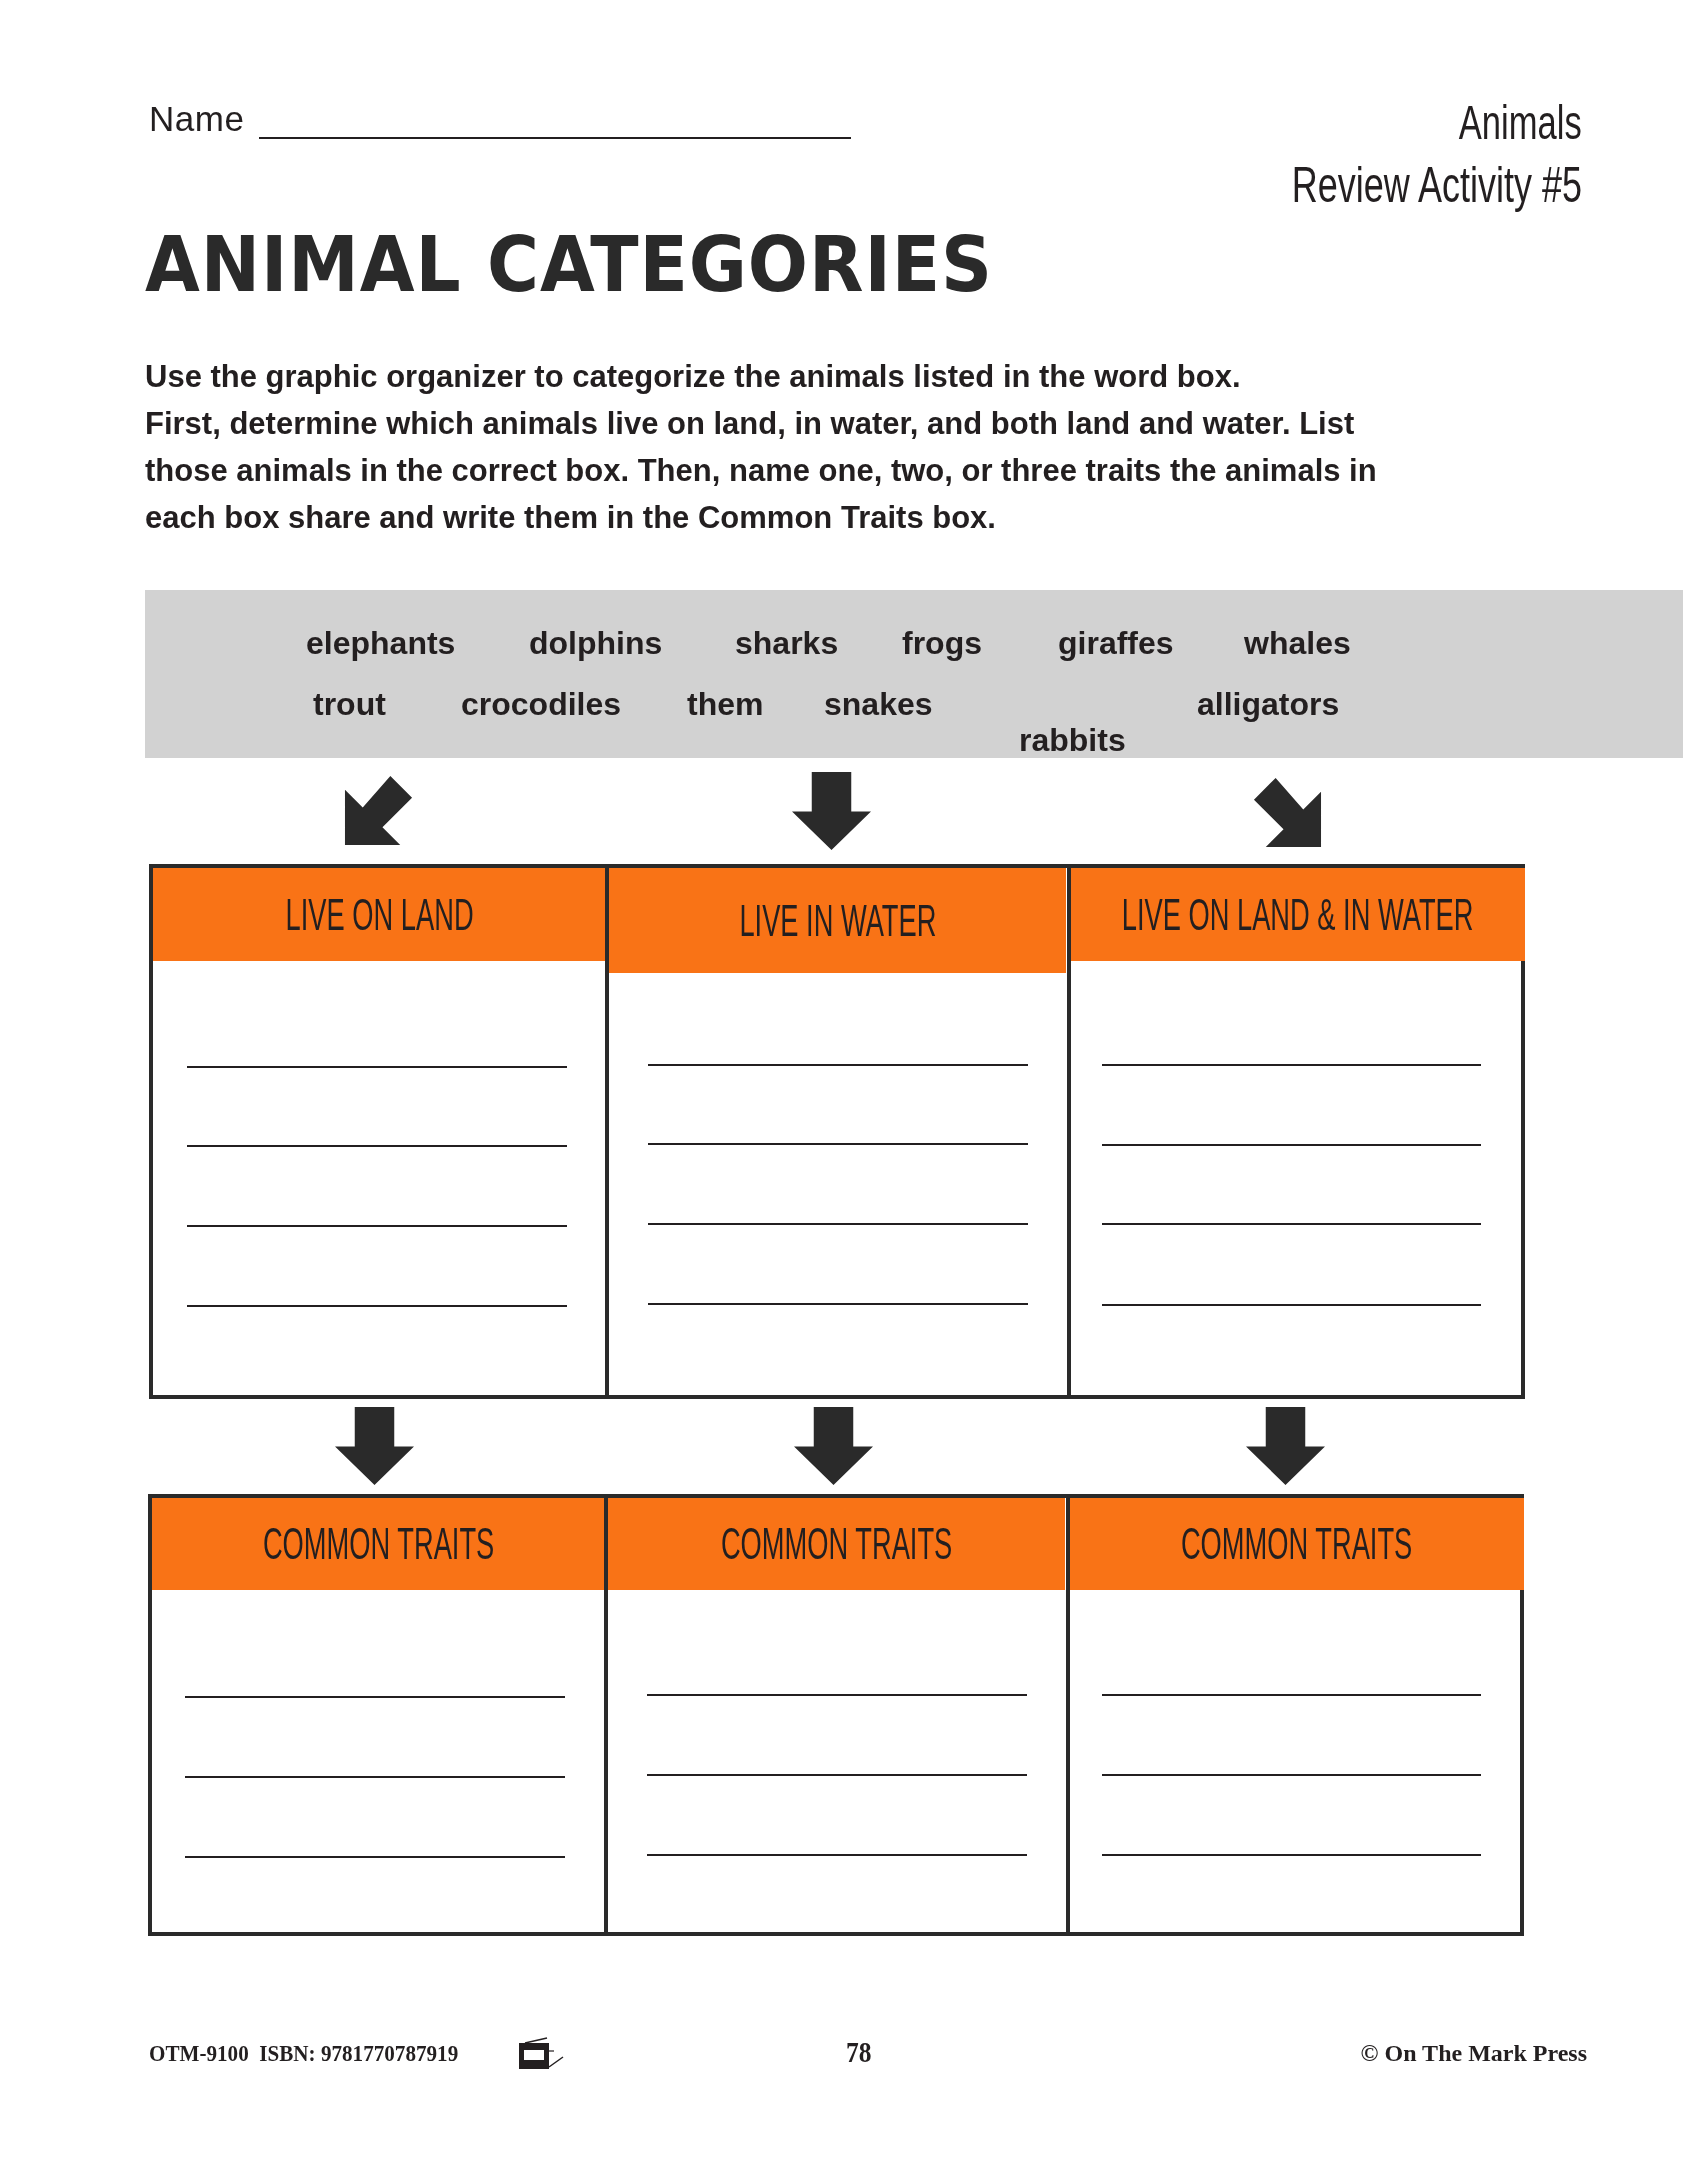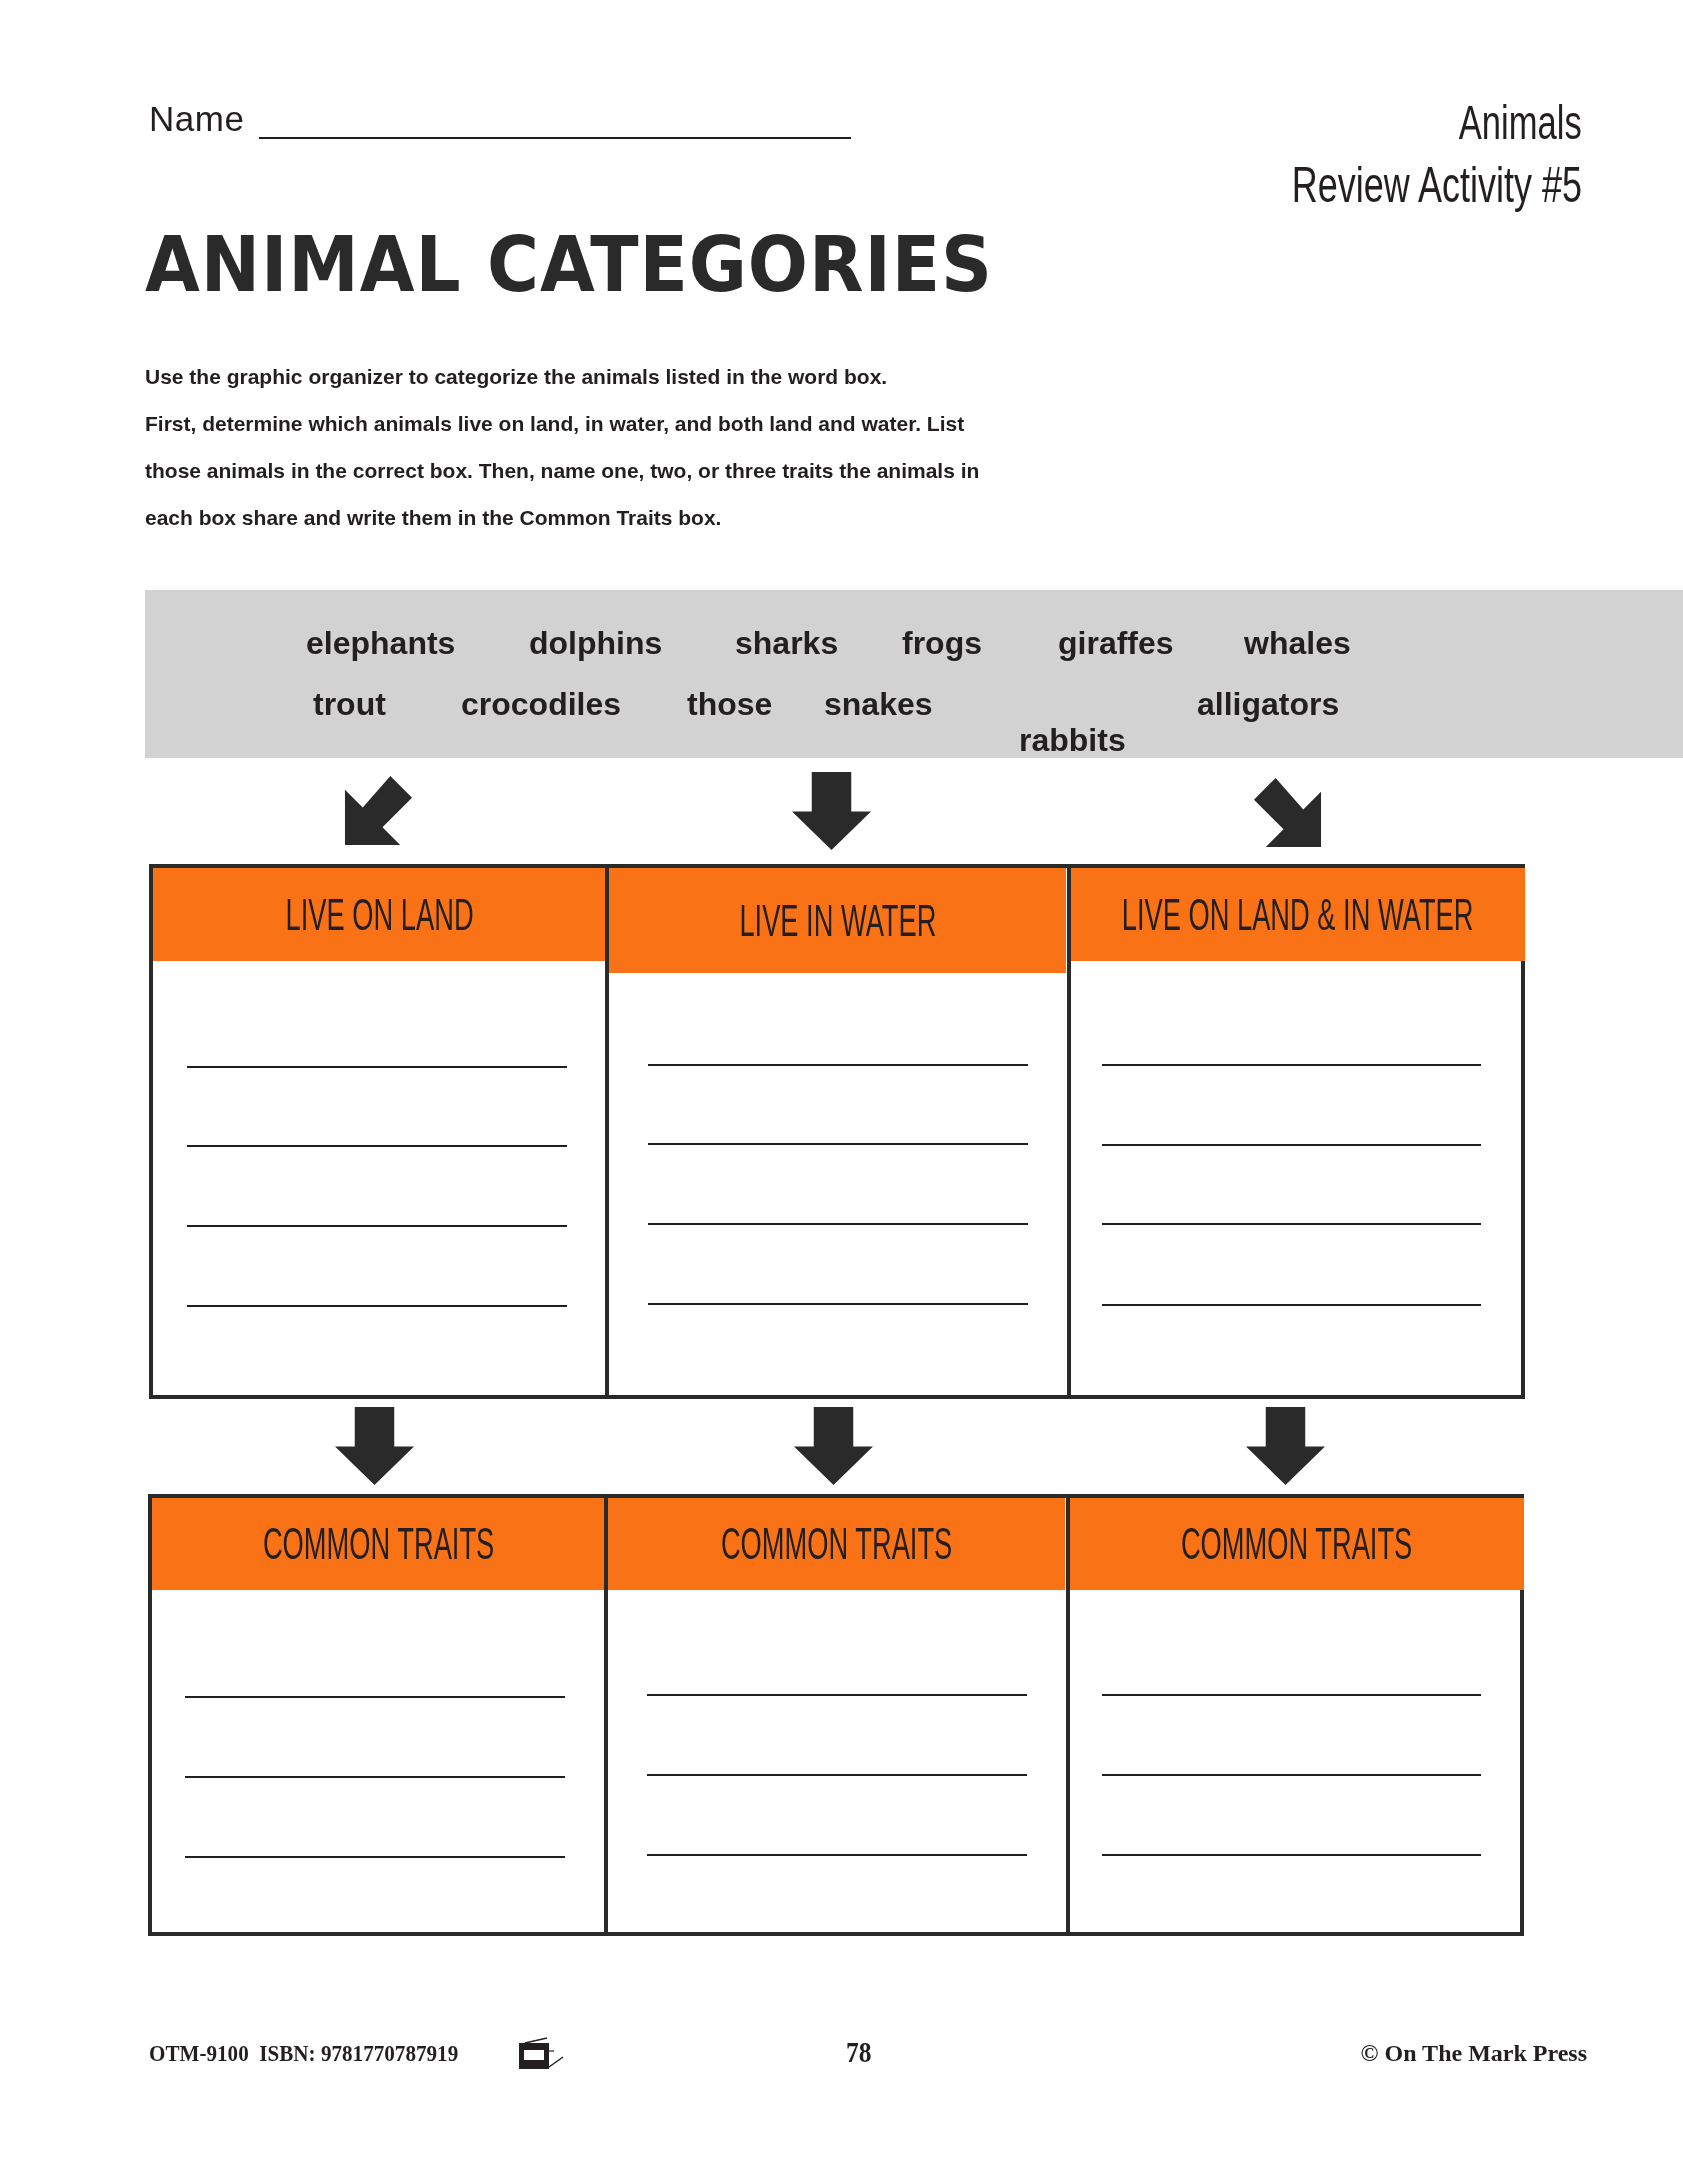--- a/index.html
+++ b/index.html
@@ -7,21 +7,21 @@
   .abs { position: absolute; }
 
   .name-label { left: 149px; top: 99px; font-size: 35px; font-family: "Liberation Sans", sans-serif; letter-spacing: 0.5px; }
   .name-line { left: 259px; top: 137px; width: 592px; height: 0; border-bottom: 2px solid #231f20; }
 
   .unit-title { right: 101px; top: 95px; font-family: "Liberation Sans", sans-serif; font-size: 48px; transform: scaleX(0.72); transform-origin: right top; white-space: nowrap; text-align: right; }
   .activity-title { right: 101px; top: 156px; font-family: "Liberation Sans", sans-serif; font-size: 50px; transform: scaleX(0.72); transform-origin: right top; white-space: nowrap; text-align: right; }
 
   .worksheet-title { left: 145px; top: 220px; font-family: "DejaVu Sans", sans-serif; font-weight: bold; font-size: 77px; letter-spacing: 1px; color: #2a2a2a; white-space: nowrap; transform: scaleX(0.92); transform-origin: left top; }
 
-  .instructions { left: 145px; top: 353px; width: 1406px; font-size: 21px; font-weight: bold; line-height: 47px; color: #231f20; }
+  .instructions { left: 145px; top: 353px; width: 1406px; font-size: 31px; font-weight: bold; line-height: 47px; color: #231f20; }
   .instructions div { white-space: nowrap; }
 
   .word-box { left: 145px; top: 590px; width: 1596px; height: 168px; background: #d2d2d2; }
   .word { position: absolute; font-size: 32px; font-weight: bold; color: #231f20; white-space: nowrap; }
 
   .arrow { position: absolute; }
   .arrow svg { display: block; }
 
   .grid-table { position: absolute; border: 4px solid #2a2a2a; box-sizing: border-box; background: #fff; }
   .col { position: absolute; top: 0; bottom: 0; }
@@ -59,21 +59,21 @@
 <div class="abs word-box">
   <span class="word" style="left:161px; top:35px;">elephants</span>
   <span class="word" style="left:384px; top:35px;">dolphins</span>
   <span class="word" style="left:590px; top:35px;">sharks</span>
   <span class="word" style="left:757px; top:35px;">frogs</span>
   <span class="word" style="left:913px; top:35px;">giraffes</span>
   <span class="word" style="left:1099px; top:35px;">whales</span>
 
   <span class="word" style="left:168px; top:96px;">trout</span>
   <span class="word" style="left:316px; top:96px;">crocodiles</span>
-  <span class="word" style="left:542px; top:96px;">those</span>
+  <span class="word" style="left:542px; top:96px;">them</span>
   <span class="word" style="left:679px; top:96px;">snakes</span>
   <span class="word" style="left:874px; top:96px;margin-top:36px;">rabbits</span>
   <span class="word" style="left:1052px; top:96px;">alligators</span>
 </div>
 
 <div class="arrow" style="left:343px; top:774px;">
   <svg width="73" height="73" viewBox="0 0 74 74">
     <polygon points="48,2 70,24 40,54 58,72 2,72 2,16 20,34" fill="#2a2a2a"></polygon>
   </svg>
 </div>

